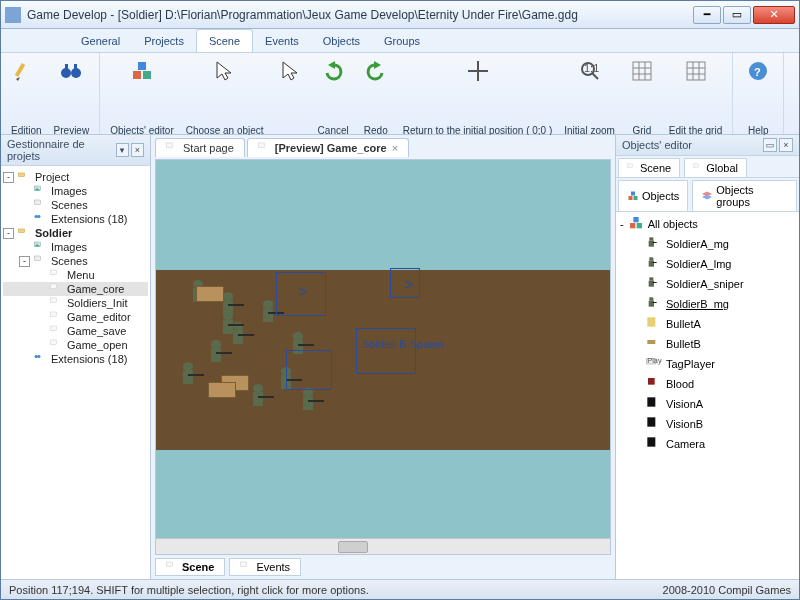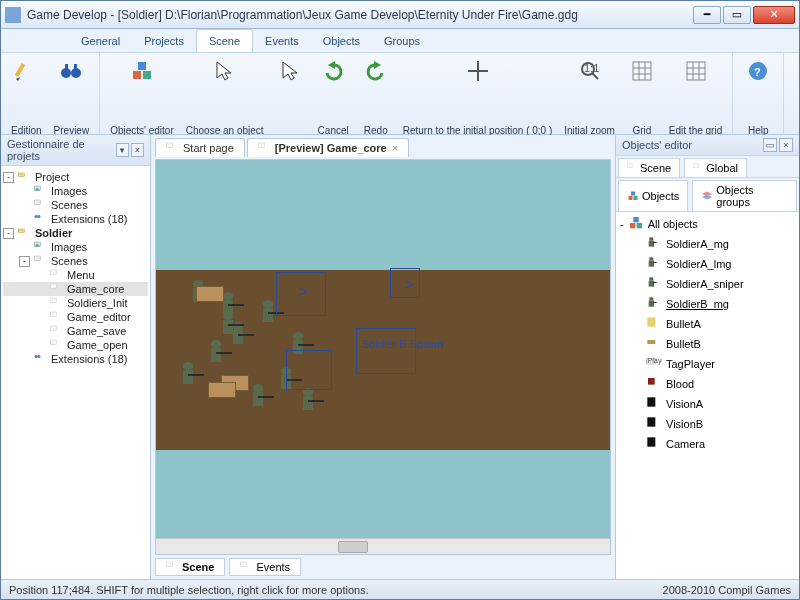--- a/index.html
+++ b/index.html
@@ -642,17 +642,17 @@
                 <rect x="2" y="2" width="12" height="14" fill="#111"></rect>
               </svg>
             </span>
             <span>Camera</span>
           </div>
         </div>
     </div>
   </div>
 
   <div class="statusbar">
-    <span>Position 117;484. SHIFT for multiple selection, right click for more options.</span>
+    <span>Position 117;194. SHIFT for multiple selection, right click for more options.</span>
     <span class="sp"></span>
     <span>2008-2010 Compil Games</span>
   </div>
 </div>
 
 </body></html>

